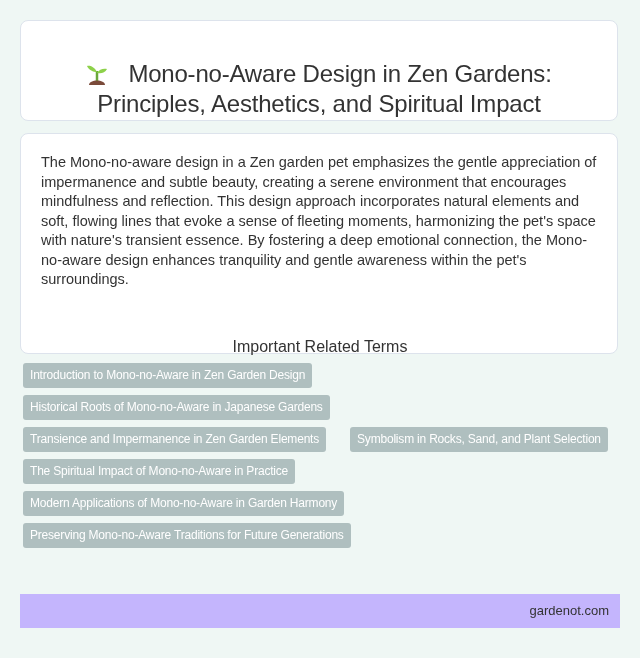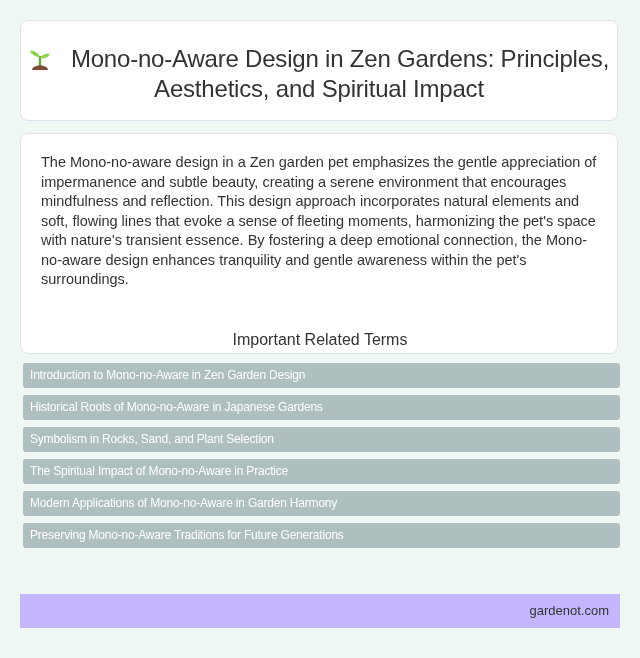--- a/index.html
+++ b/index.html
@@ -14,21 +14,21 @@
     .card {
       position: absolute;
       left: 20px; width: 598px;
       background: #ffffff;
       border: 1px solid #dde3ec;
       border-radius: 8px;
       box-sizing: border-box;
     }
     .header-card { top: 20px; height: 101px; }
     .title {
-      margin: 1px;
+      margin: 16px;
       position: absolute; left: 0; right: 0; top: 22px;
       text-align: center;
       font-size: 24px; line-height: 30px;
       font-weight: normal;
       color: #333;
       letter-spacing: -0.2px;
     }
     .sprout {
       display: inline-block;
       width: 22px; height: 24px;
@@ -40,27 +40,26 @@
       margin: 0;
       position: absolute; left: 20px; right: 18px; top: 19px;
       font-size: 14.5px; line-height: 19.5px;
       color: #333;
     }
     .terms-heading {
       position: absolute; left: 0; right: 0; top: 330px;
       text-align: center;
       font-size: 16px; line-height: 20px;
       color: #333;
-      margin: 0; font-weight: normal;
+      margin: 7px; font-weight: normal;
     }
     .tags {
       position: absolute; left: 23px; right: 20px; top: 363px;
       display: flex; flex-wrap: wrap;
       gap: 7px 24px;
-      flex-direction: column;
     }
     .tag {
       background: #afbfbf;
       color: #ffffff;
       font-size: 12px;
       line-height: 25px; height: 25px;
       padding: 0 7px;
       border-radius: 3px;
       white-space: nowrap;
       letter-spacing: -0.2px;
@@ -90,20 +89,21 @@
 
 <div class="card body-card">
   <p class="description">The Mono-no-aware design in a Zen garden pet emphasizes the gentle appreciation of impermanence and subtle beauty, creating a serene environment that encourages mindfulness and reflection. This design approach incorporates natural elements and soft, flowing lines that evoke a sense of fleeting moments, harmonizing the pet's space with nature's transient essence. By fostering a deep emotional connection, the Mono-no-aware design enhances tranquility and gentle awareness within the pet's surroundings.</p>
 </div>
 
 <h2 class="terms-heading">Important Related Terms</h2>
 
 <div class="tags">
   <span class="tag">Introduction to Mono-no-Aware in Zen Garden Design</span>
   <span class="tag">Historical Roots of Mono-no-Aware in Japanese Gardens</span>
+  <span class="tag">Transience and Impermanence in Zen Garden Elements</span>
   <span class="tag">Symbolism in Rocks, Sand, and Plant Selection</span>
   <span class="tag">The Spiritual Impact of Mono-no-Aware in Practice</span>
   <span class="tag">Modern Applications of Mono-no-Aware in Garden Harmony</span>
   <span class="tag">Preserving Mono-no-Aware Traditions for Future Generations</span>
 </div>
 
 <div class="footer">
   <span class="footer-text">gardenot.com</span>
 </div>
 

